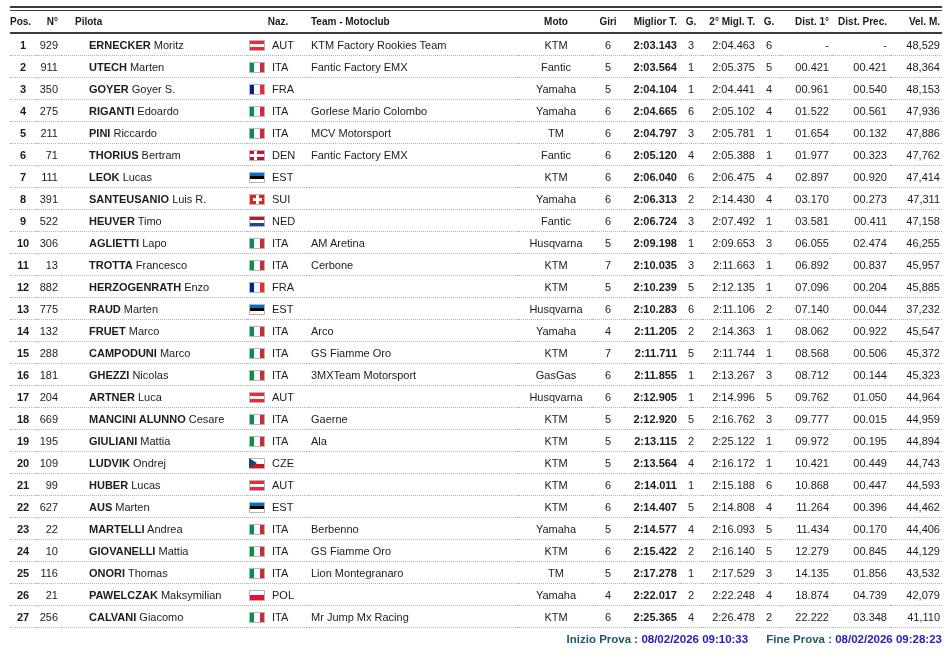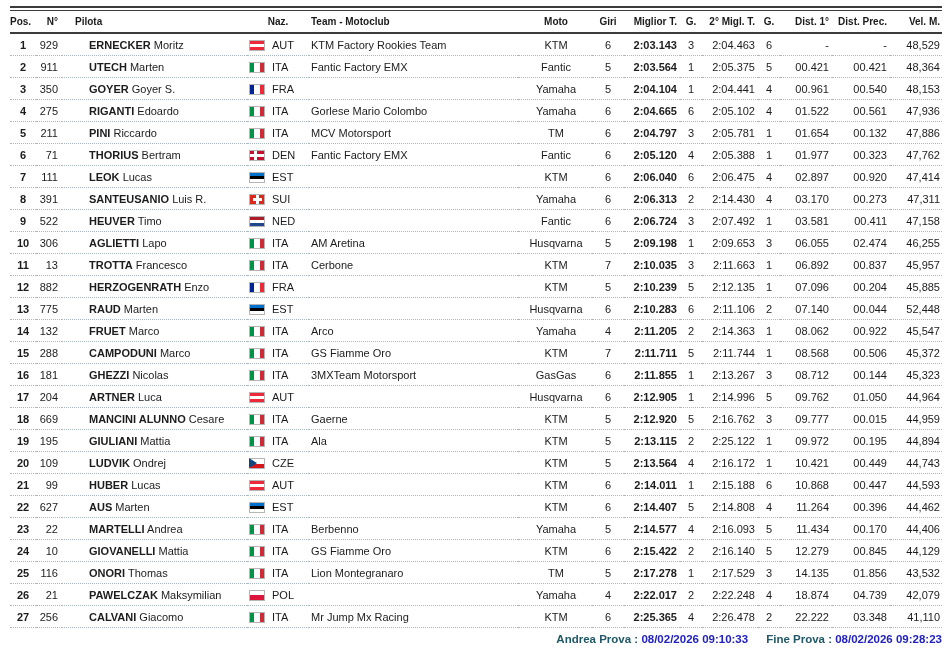--- a/index.html
+++ b/index.html
@@ -306,21 +306,21 @@
       <td class="c-naz"><span class="flag f-est"></span><span>EST</span></td>
       <td class="c-team"></td>
       <td class="c-moto">Husqvarna</td>
       <td class="c-giri">6</td>
       <td class="c-best">2:10.283</td>
       <td class="c-g">6</td>
       <td class="c-second">2:11.106</td>
       <td class="c-g">2</td>
       <td class="c-dist1">07.140</td>
       <td class="c-distp">00.044</td>
-      <td class="c-vel">52,448</td>
+      <td class="c-vel">37,232</td>
     </tr>
         <tr>
       <td class="c-pos">14</td>
       <td class="c-num">132</td>
       <td class="c-pilota"><span class="surname">FRUET</span> <span>Marco</span></td>
       <td class="c-naz"><span class="flag f-ita"></span><span>ITA</span></td>
       <td class="c-team">Arco</td>
       <td class="c-moto">Yamaha</td>
       <td class="c-giri">4</td>
       <td class="c-best">2:11.205</td>
@@ -536,16 +536,16 @@
       <td class="c-second">2:26.478</td>
       <td class="c-g">2</td>
       <td class="c-dist1">22.222</td>
       <td class="c-distp">03.348</td>
       <td class="c-vel">41,110</td>
     </tr>
       </tbody>
   </table>
 
   <div class="footer">
-    <span class="pair"><span class="lbl">Andrea Prova :</span> <span class="val">08/02/2026 09:10:33</span></span>
+    <span class="pair"><span class="lbl">Inizio Prova :</span> <span class="val">08/02/2026 09:10:33</span></span>
     <span class="pair"><span class="lbl">Fine Prova :</span> <span class="val">08/02/2026 09:28:23</span></span>
   </div>
 </div>
 
 </body></html>

